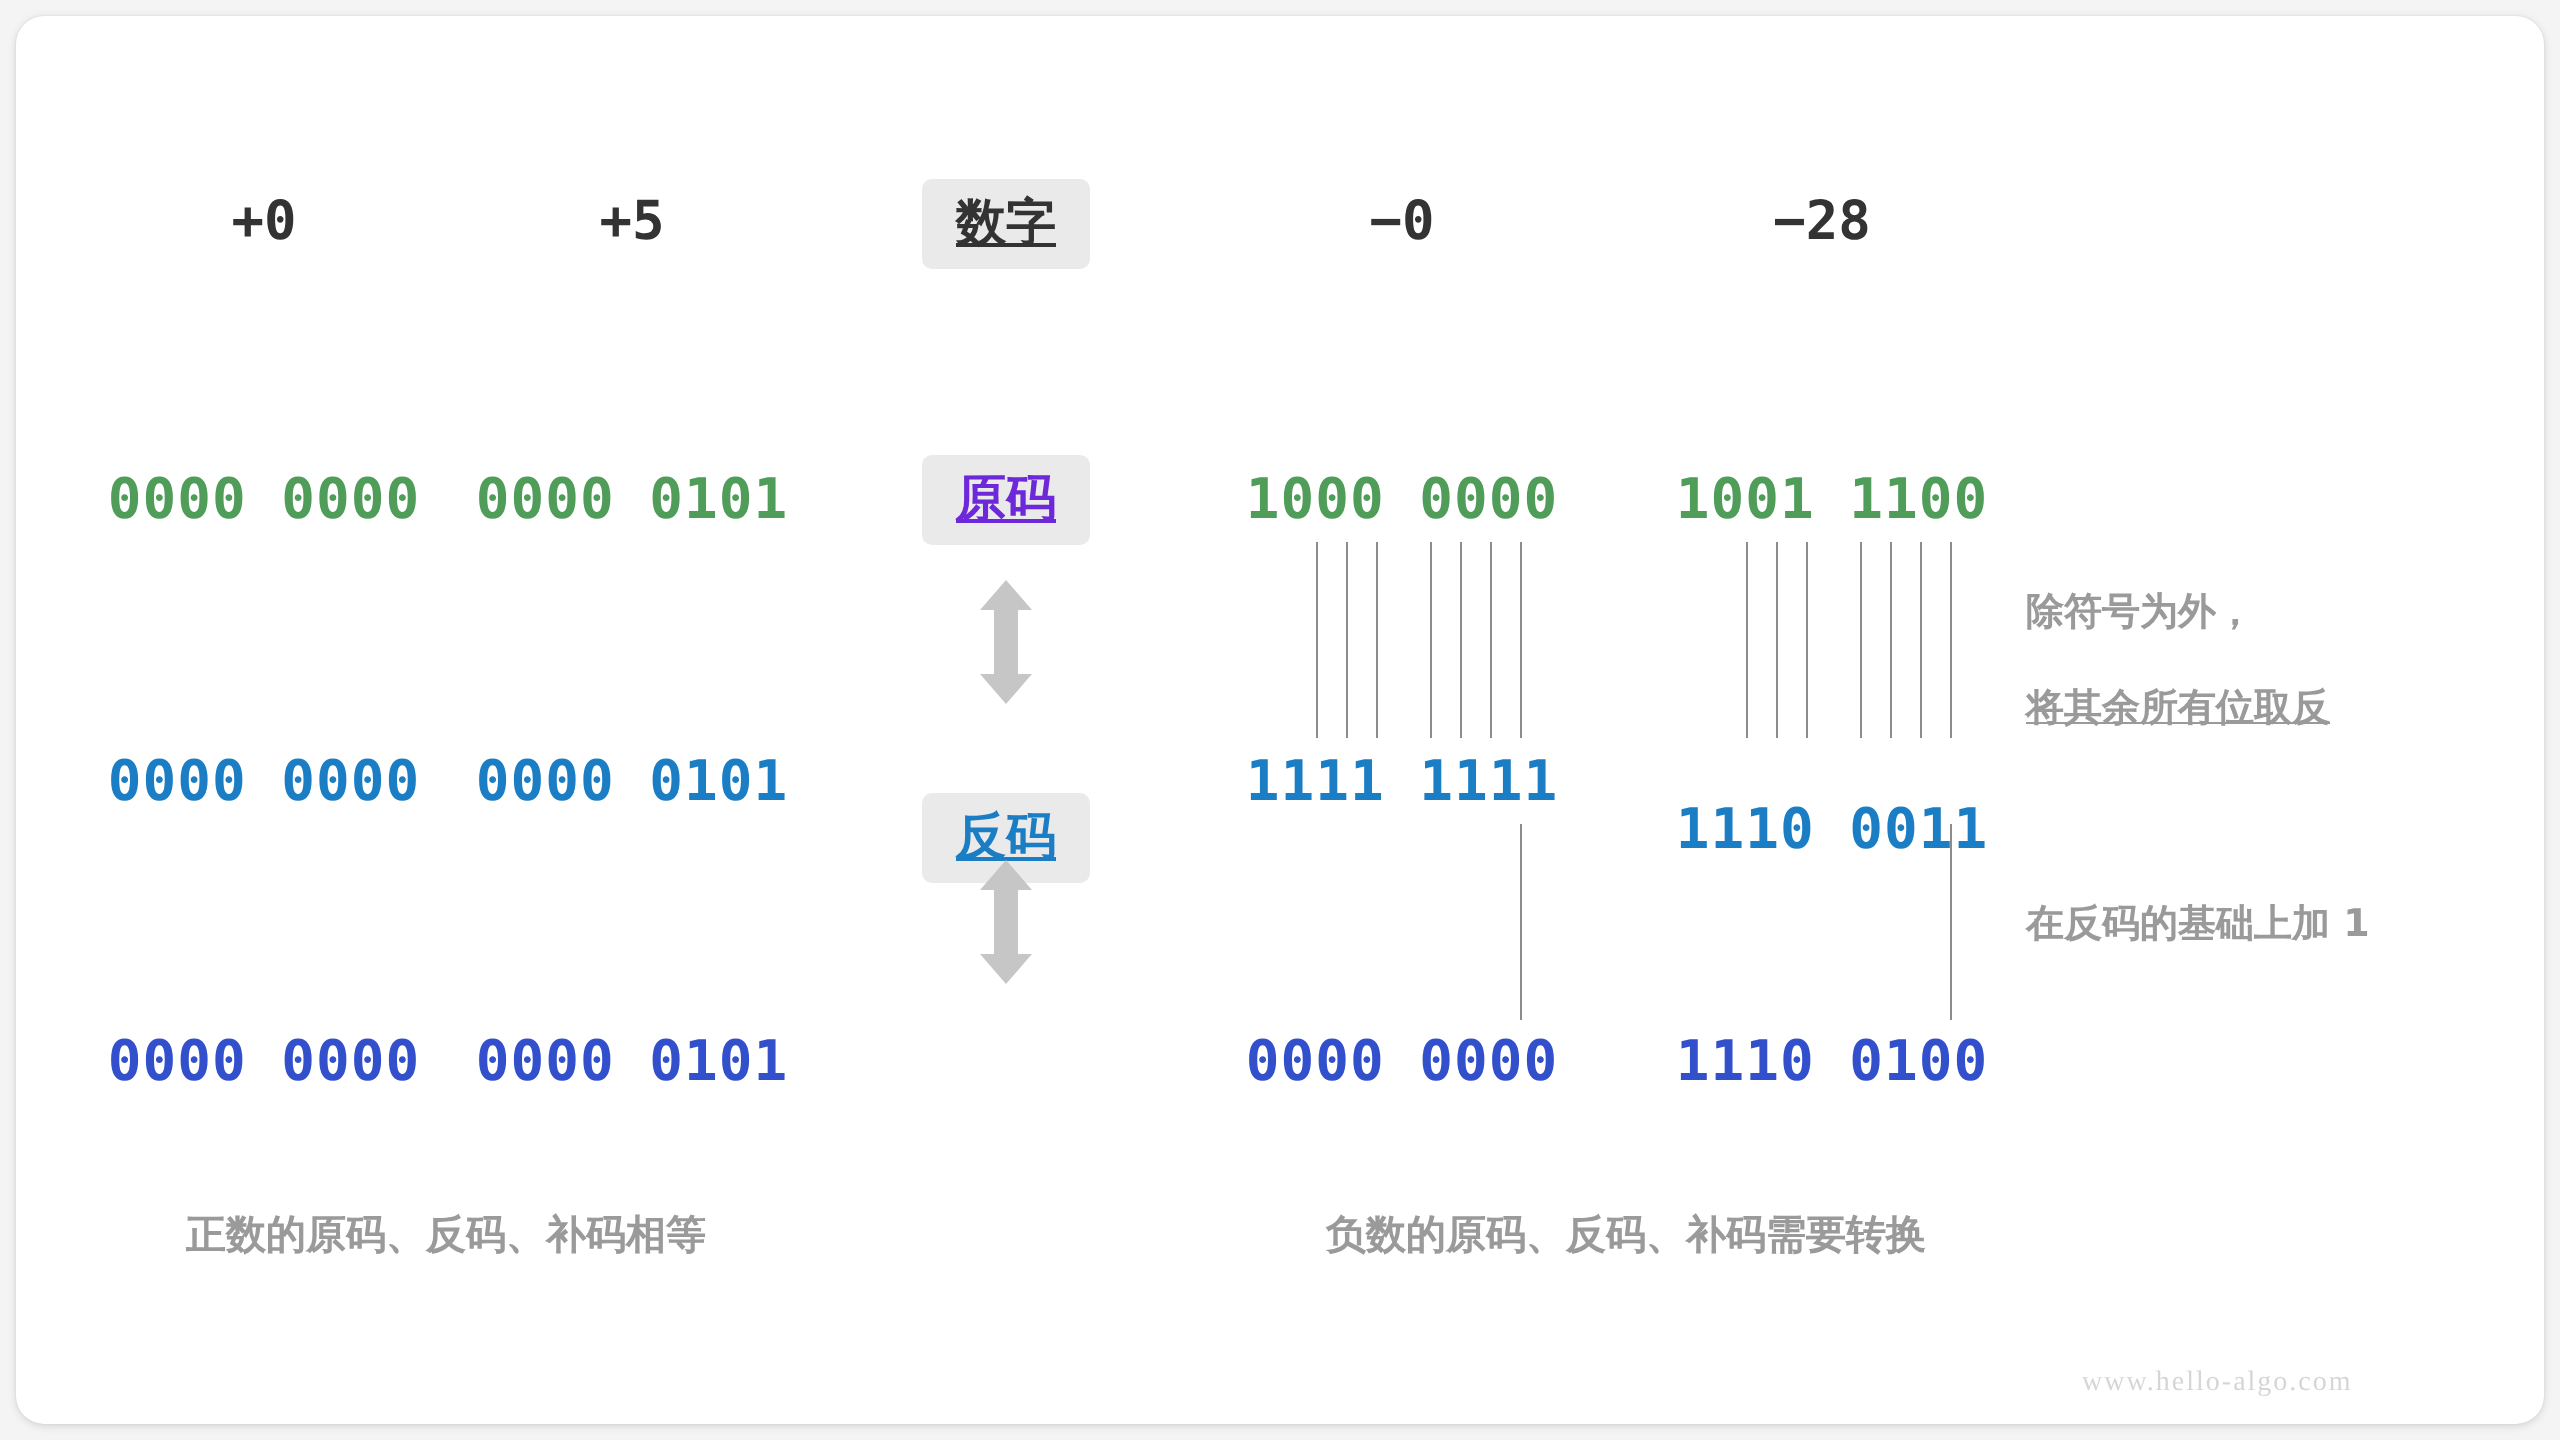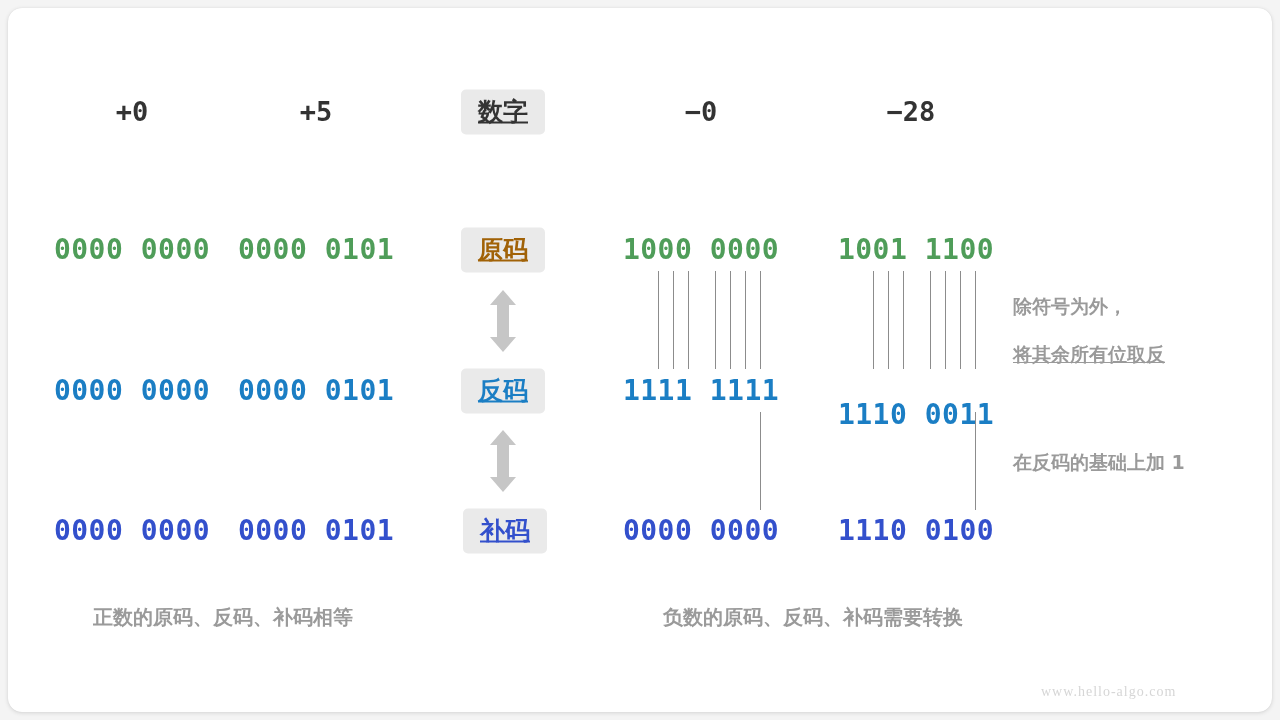--- a/index.html
+++ b/index.html
@@ -70,22 +70,22 @@
     border-radius: 5px;
     padding: 9px 17px 11px 17px;
     font-family: "DejaVu Sans", "Liberation Sans", sans-serif;
     font-size: 25px;
     font-weight: bold;
     line-height: 1;
     white-space: pre;
     text-decoration: underline;
   }
   .badge.dark   { color: #333333; }
-  .badge.green  { color: #a16207; }
-  .badge.blue   { color: #1b7ec4; }
+  .badge.green  { color: #6d28d9; }
+  .badge.blue   { color: #1b7ec4; margin-top: 28px; }
   .badge.indigo { color: #3350cc; }
 
   
   .note {
     position: absolute;
     font-family: "DejaVu Sans", "Liberation Sans", sans-serif;
     font-size: 19px;
     font-weight: bold;
     color: #9a9a9a;
     line-height: 1.5;
@@ -160,21 +160,20 @@
     <div class="badge blue" style="left:495px; top:383px;">反码</div>
 
     <div class="cell bits blue" style="left:693px; top:383px;">1111 1111</div>
 
     <div class="cell bits blue" style="left:908px; top:383px;margin-top:24px;">1110 0011</div>
 
     <div class="cell bits indigo" style="left:124px; top:523px;">0000 0000</div>
 
     <div class="cell bits indigo" style="left:308px; top:523px;">0000 0101</div>
 
-    <div class="badge indigo" style="left:497px; top:523px;">补码</div>
 
     <div class="cell bits indigo" style="left:693px; top:523px;">0000 0000</div>
 
     <div class="cell bits indigo" style="left:908px; top:523px;">1110 0100</div>
 
     <div class="vline" style="left:650px;  top:263px; height:98px;"></div>
     <div class="vline" style="left:665px;  top:263px; height:98px;"></div>
     <div class="vline" style="left:680px;  top:263px; height:98px;"></div>
     <div class="vline" style="left:707px;  top:263px; height:98px;"></div>
     <div class="vline" style="left:722px;  top:263px; height:98px;"></div>

